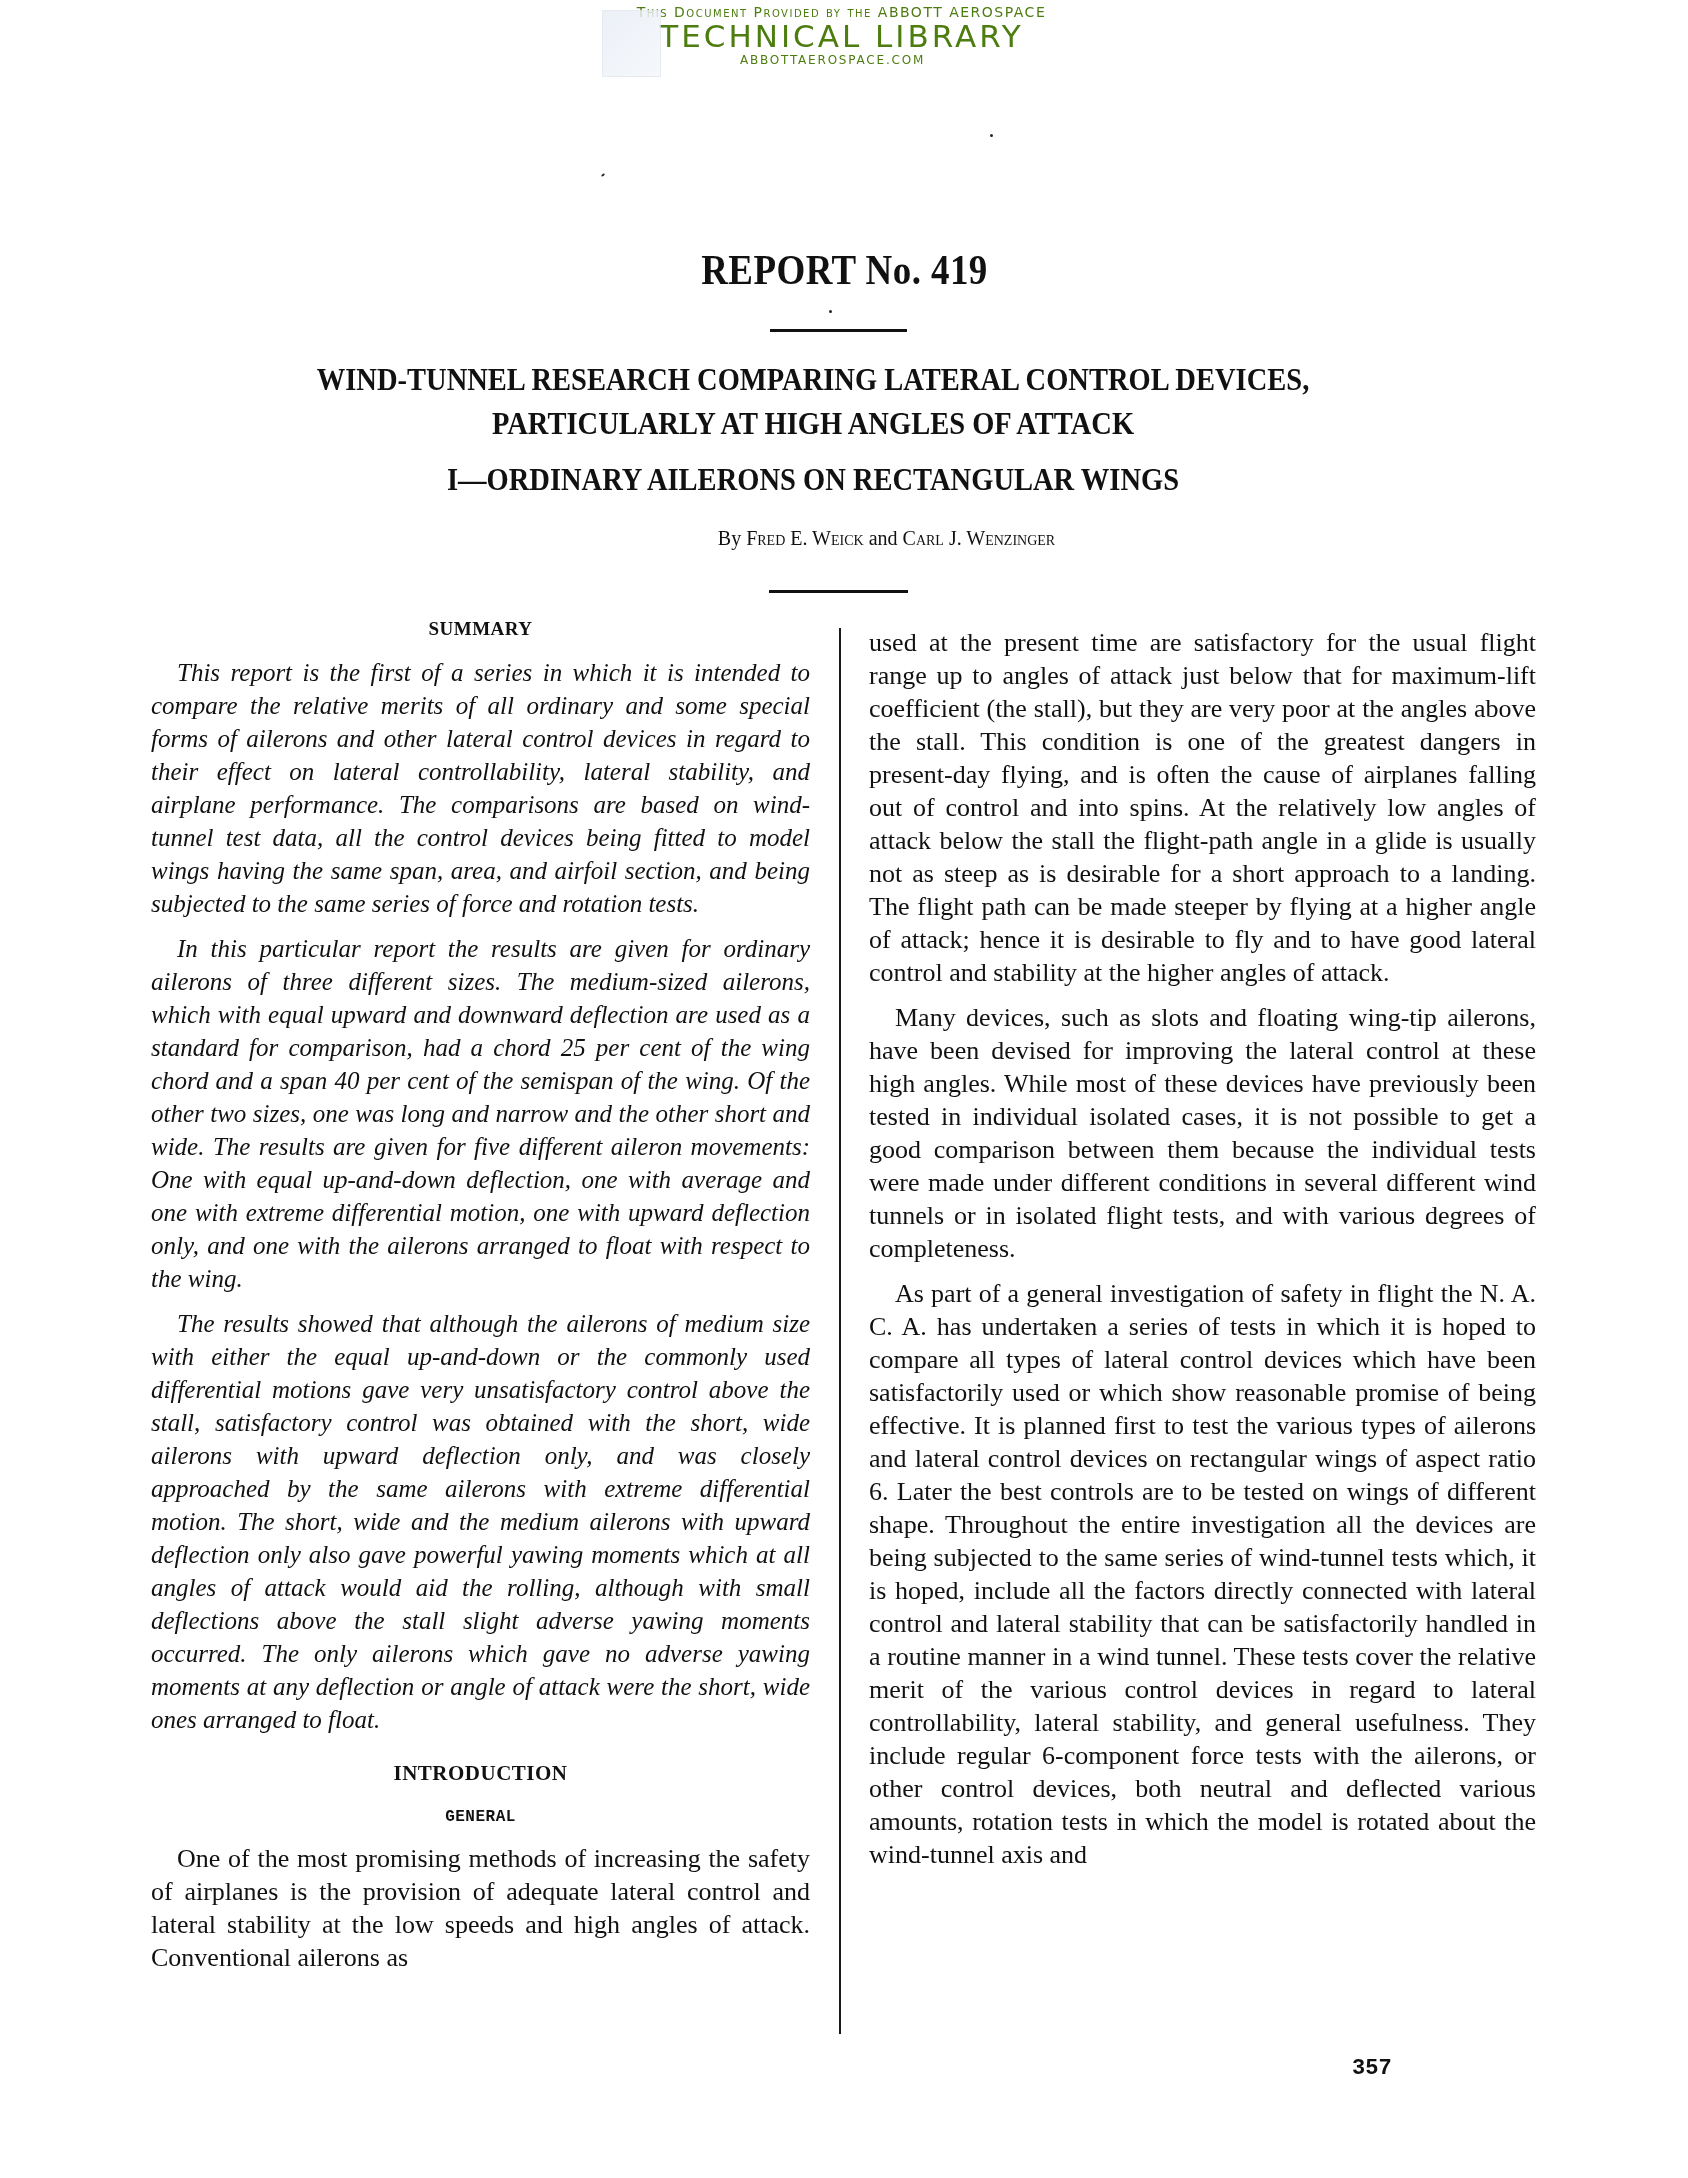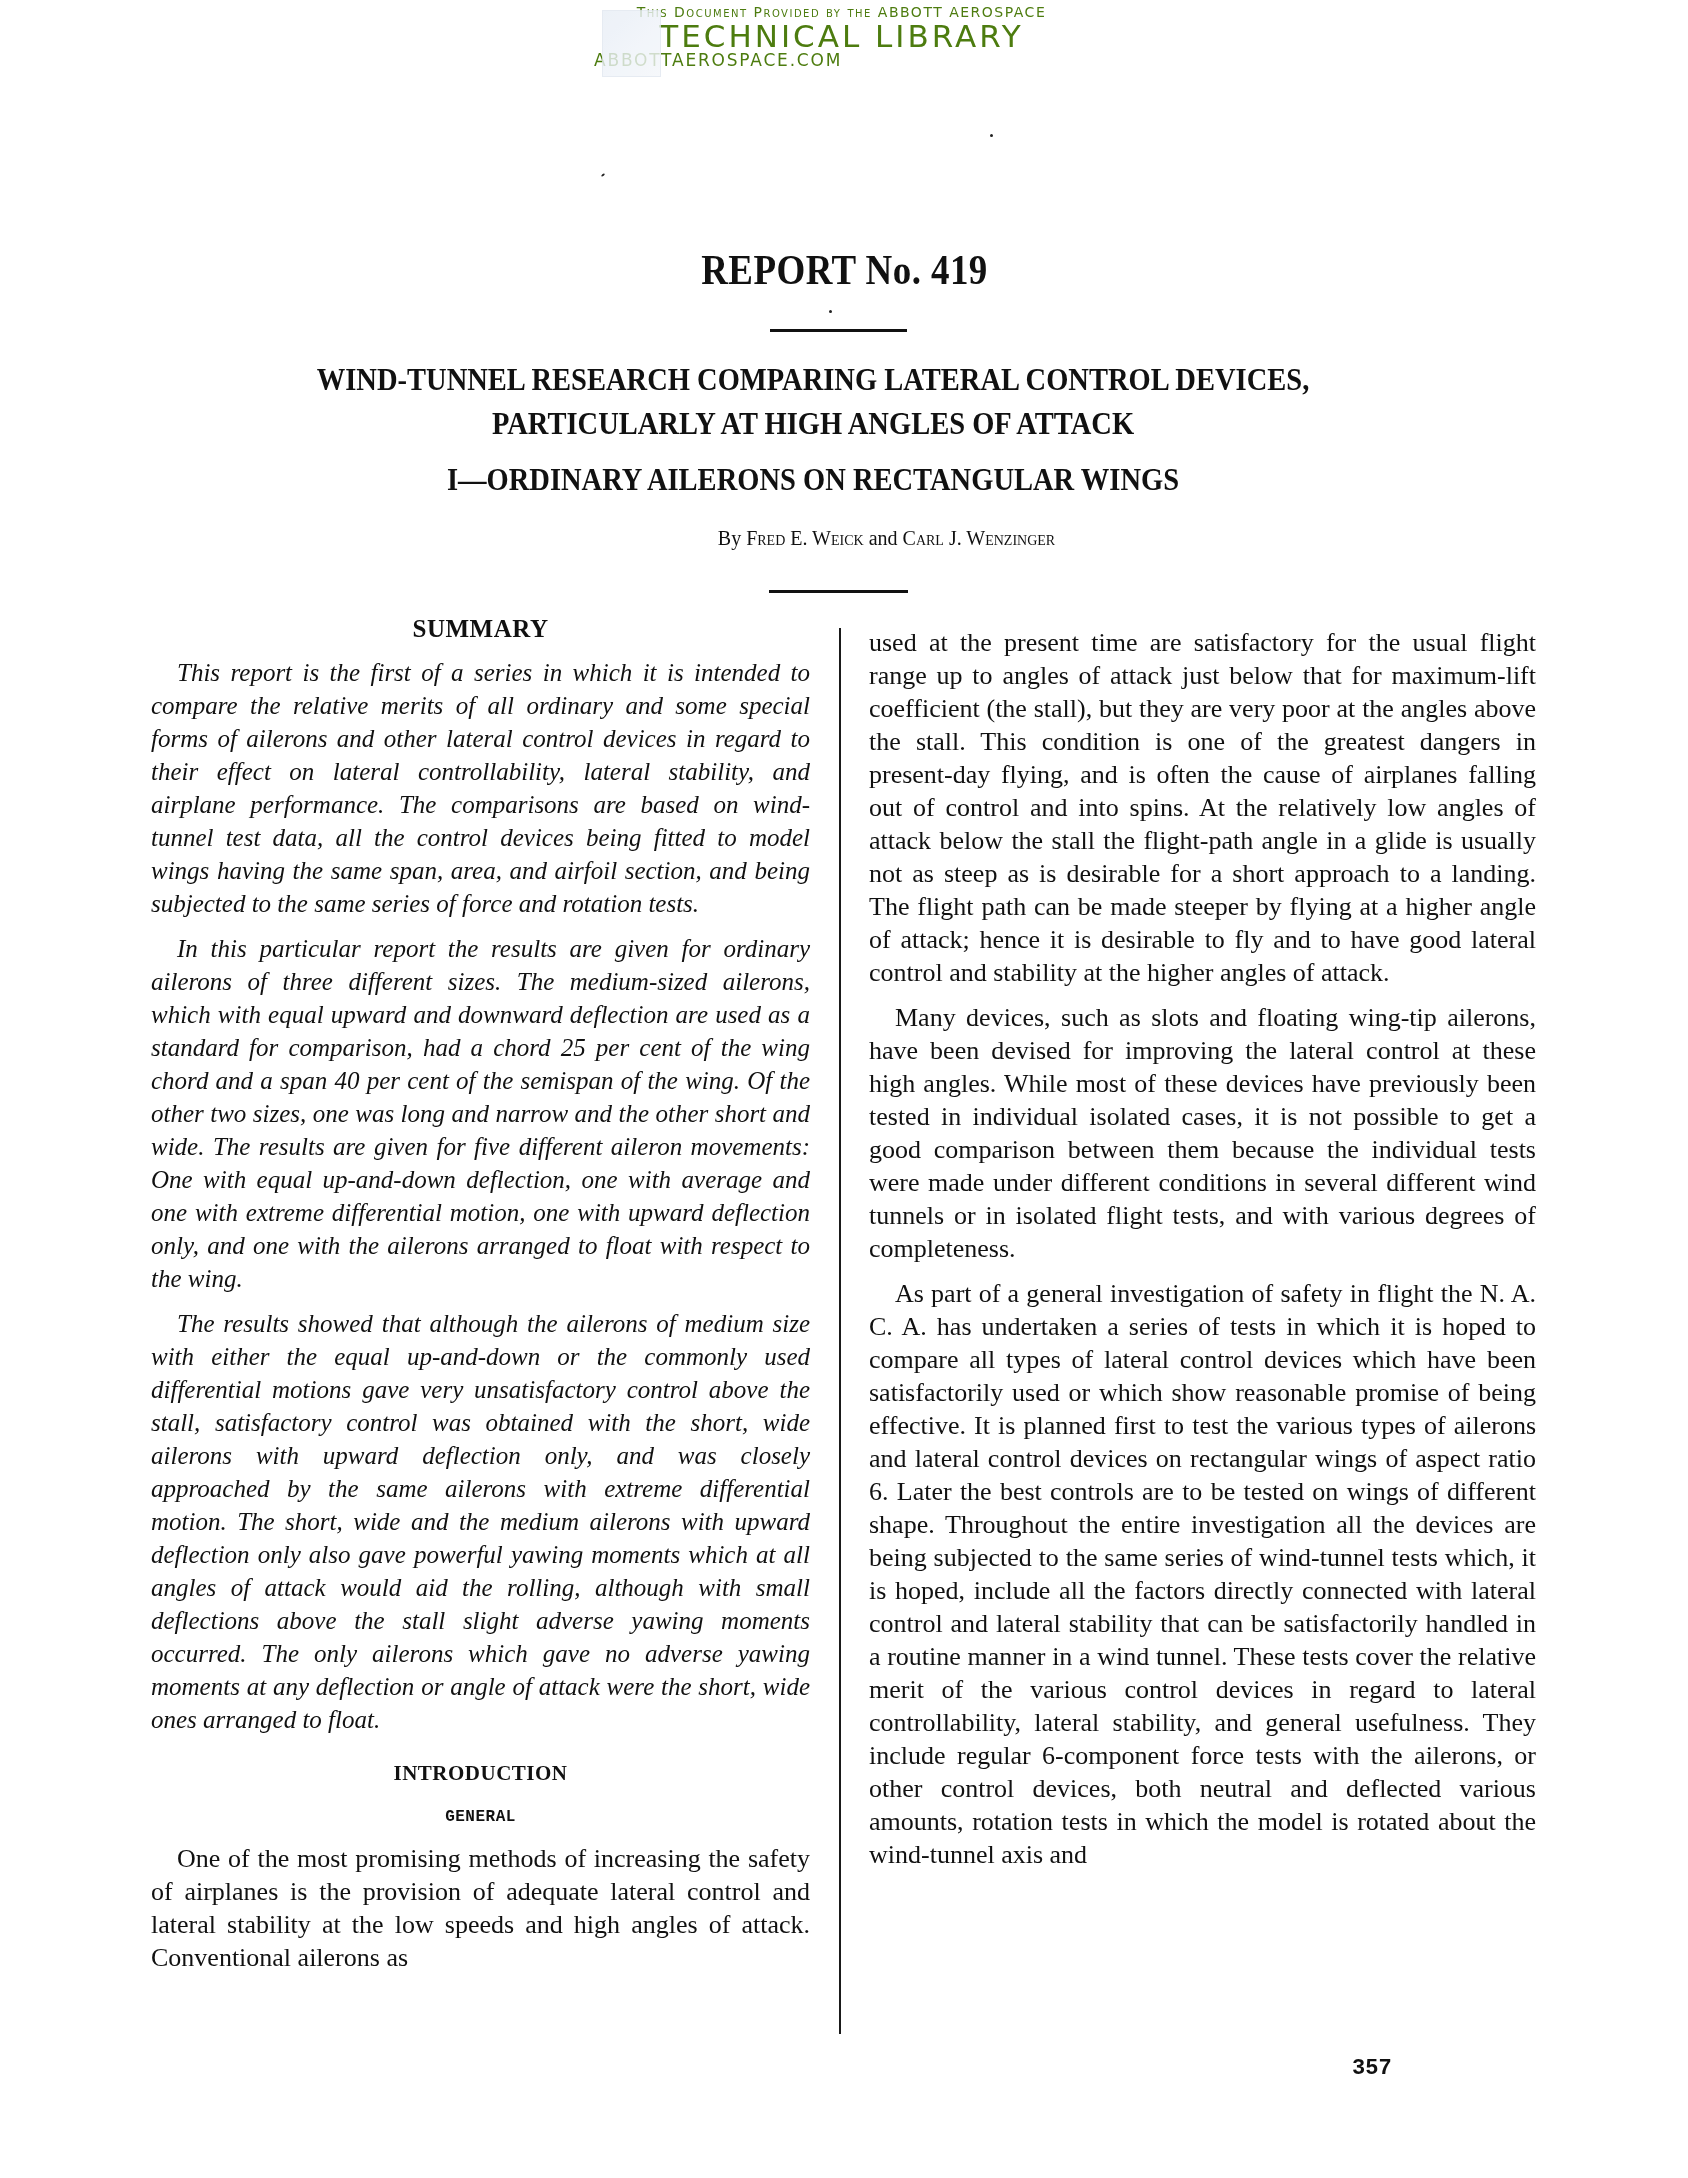--- a/index.html
+++ b/index.html
@@ -7,21 +7,21 @@
     width: 1689px; height: 2178px; position: relative; overflow: hidden;
     font-family: "DejaVu Serif", "Liberation Serif", serif;
     color: #111111;
   }
   .watermark {
     position: absolute; left: 594px; top: 4px; width: 495px; height: 75px;
     text-align: center; color: #4d7c0f; font-family: "DejaVu Sans", "Liberation Sans", sans-serif;
   }
   .wm-line1 { font-size: 14px; letter-spacing: 1.5px; line-height: 16px; font-variant: small-caps; }
   .wm-line2 { font-size: 31px; letter-spacing: 3px; line-height: 32px; font-weight: normal; }
-  .wm-line3 { font-size: 17px; letter-spacing: 1.8px; line-height: 16px; text-align: left; padding-right: 18px; }
+  .wm-line3 { font-size: 12px; letter-spacing: 1.8px; line-height: 16px; text-align: center; padding-right: 18px; }
   .wm-page {
     position: absolute; left: 8px; top: 6px; width: 57px; height: 65px;
     background: linear-gradient(135deg, #e8eef6 0%, #f4f7fb 100%); border: 1px solid #e1e7ef; opacity: .8;
   }
 
   .report-no {
     position: absolute; left: 0; width: 1689px; top: 246px; text-align: center;
     font-family: "Liberation Serif", "DejaVu Serif", serif; font-weight: bold;
     font-size: 42px; letter-spacing: 0.5px; transform: scaleX(0.88);
   }
@@ -44,21 +44,21 @@
     position: absolute; top: 614px;
     font-family: "Liberation Serif", "DejaVu Serif", serif;
     font-size: 25px; line-height: 33px; text-align: justify;
   }
   .col-left { left: 139px; width: 683px; }
   .col-right { left: 857px; width: 691px; }
   .col p { margin: 12px; text-indent: 26px; }
   .col-right p.cont { text-indent: 0; }
   .italic { font-style: italic; }
   .heading {
-    text-align: center; font-weight: bold; font-size: 25px; letter-spacing: 0.5px;
+    text-align: center; font-weight: bold; font-size: 19px; letter-spacing: 0.5px;
     line-height: 30px;
   }
   .heading.summary { margin-bottom: 2px; }
   .heading.intro { margin-top: 22px; margin-bottom: 16px; font-size: 21px; }
   .heading.general { font-size: 16px; line-height: 26px; margin-bottom: 4px; font-family: Liberation Mono, monospace; }
   .intro-text { font-size: 26px; line-height: 33px; }
 
   .col-divider { position: absolute; left: 839px; top: 628px; width: 2px; height: 1406px; background: #1a1a1a; }
   .page-number {
     position: absolute; left: 1352px; top: 2045px; font-family: Liberation Mono, monospace;

